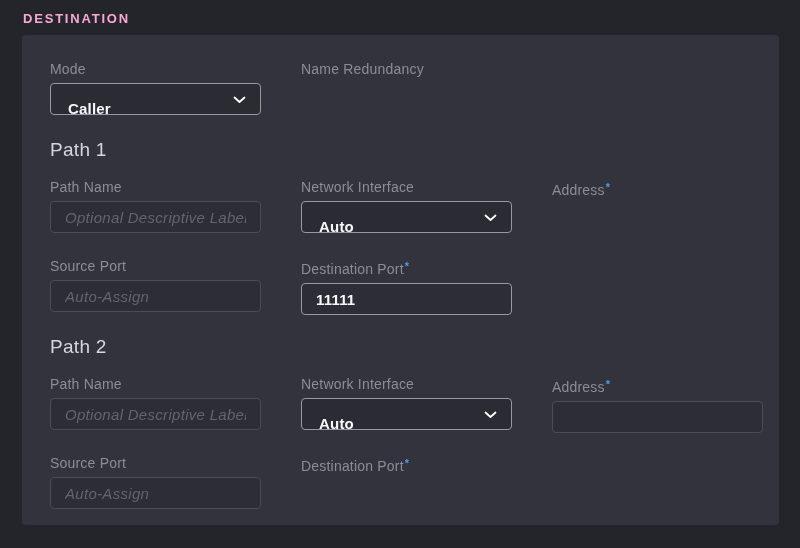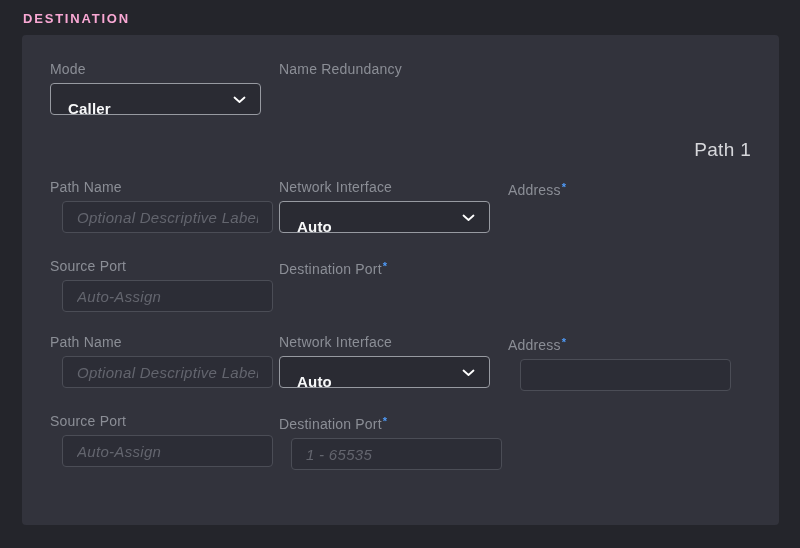--- a/index.html
+++ b/index.html
@@ -20,31 +20,30 @@
     margin:9px 0 0 22px;
     width:757px;
     height:490px;
     background:#32333c;
     border-radius:4px;
     padding:27px 28px 28px 28px;
   }
   .row {
     display:grid;
     grid-template-columns:repeat(3, 211px);
-    column-gap:18px;
+    column-gap:40px;
   }
   .row + .row { margin-top:23px; }
   .path-heading {
     font-size:19px;
     font-weight:400;
     color:#d6d7db;
     line-height:20px;
     margin:22px 0 20px 0;
     letter-spacing:.3px;
-    text-align:right;
   }
   .field-label {
     display:block;
     font-size:14px;
     line-height:14px;
     color:#8b8e96;
     letter-spacing:.2px;
     margin-bottom:7px;
   }
   .req {
@@ -63,21 +62,20 @@
     font-family:"Liberation Sans", sans-serif;
     font-size:15px;
     font-weight:600;
     letter-spacing:.2px;
     outline:none;
   }
   .input {
     background:#2c2d36;
     border:1px solid #4b4d56;
     padding:9px 14px;
-    margin-left:12px;
   }
   .input.filled { border-color:#979aa1; }
   .input::placeholder {
     font-style:italic;
     font-weight:400;
     color:#63656e;
     letter-spacing:.3px;
     opacity:1;
   }
   .select {
@@ -150,24 +148,26 @@
     </div>
   </div>
 
   <div class="row">
     <div>
       <label class="field-label">Source Port</label>
       <input class="input" placeholder="Auto-Assign" style="">
     </div>
     <div>
       <label class="field-label"><span>Destination Port</span><span class="req">*</span></label>
+      <input class="input filled" value="11111" style="">
     </div>
     <div></div>
   </div>
 
+  <h2 class="path-heading">Path 2</h2>
 
   <div class="row">
     <div>
       <label class="field-label">Path Name</label>
       <input class="input" placeholder="Optional Descriptive Label" style="">
     </div>
     <div>
       <label class="field-label">Network Interface</label>
       <div class="control-wrap">
         <select class="select">
@@ -186,18 +186,17 @@
     </div>
   </div>
 
   <div class="row">
     <div>
       <label class="field-label">Source Port</label>
       <input class="input" placeholder="Auto-Assign" style="">
     </div>
     <div>
       <label class="field-label"><span>Destination Port</span><span class="req">*</span></label>
-      <input class="input" placeholder="1 - 65535" style="">
     </div>
     <div></div>
   </div>
 
 </div>
 
 </body></html>

